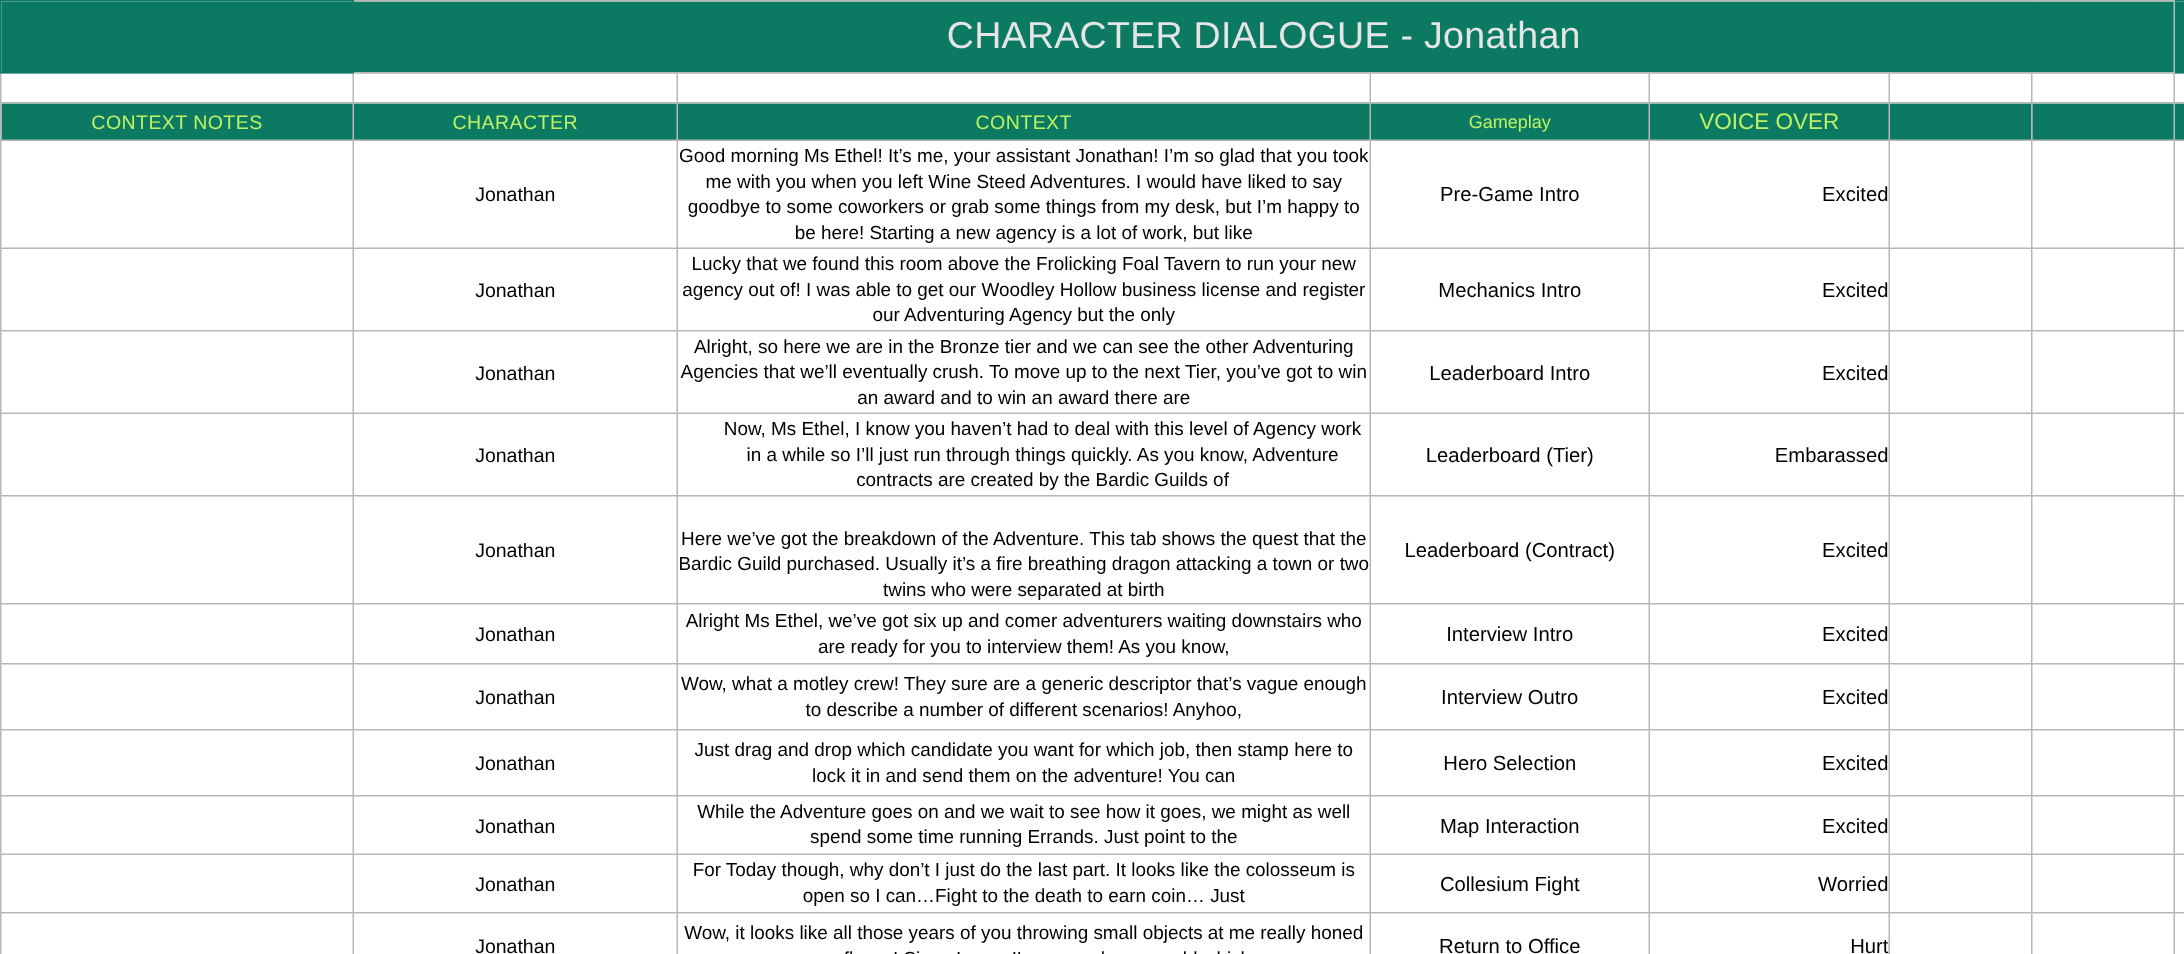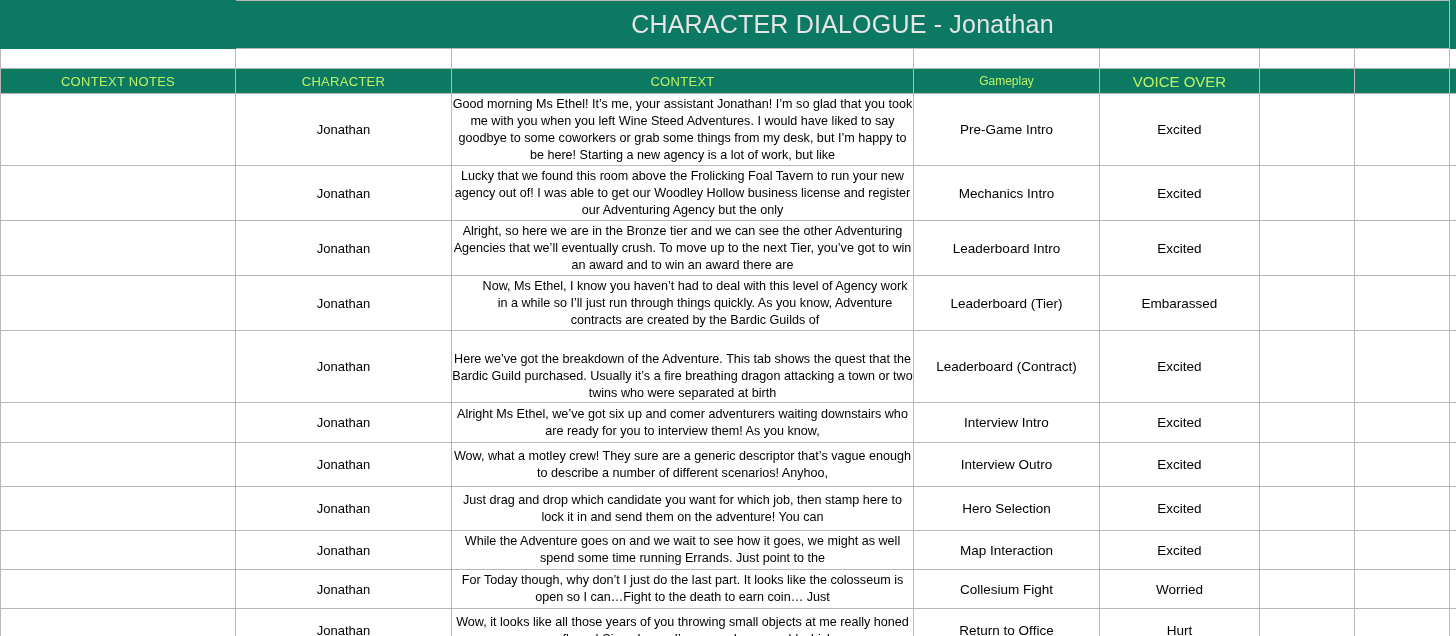--- a/index.html
+++ b/index.html
@@ -96,21 +96,21 @@
     padding: 1px 3px 0 4px;
     overflow: hidden;
     text-align: center;
   }
   td.gameplay-cell {
     text-align: center;
     font-size: 13.5px;
     color: #000000;
   }
   td.voice-cell {
-    text-align: center;
+    text-align: right;
     font-size: 13.5px;
     color: #000000;
   }
   td.extra-cell { background: #ffffff; }
 
   .dialogue-clip {
     display: block;
     overflow: hidden;
   }
 </style>

